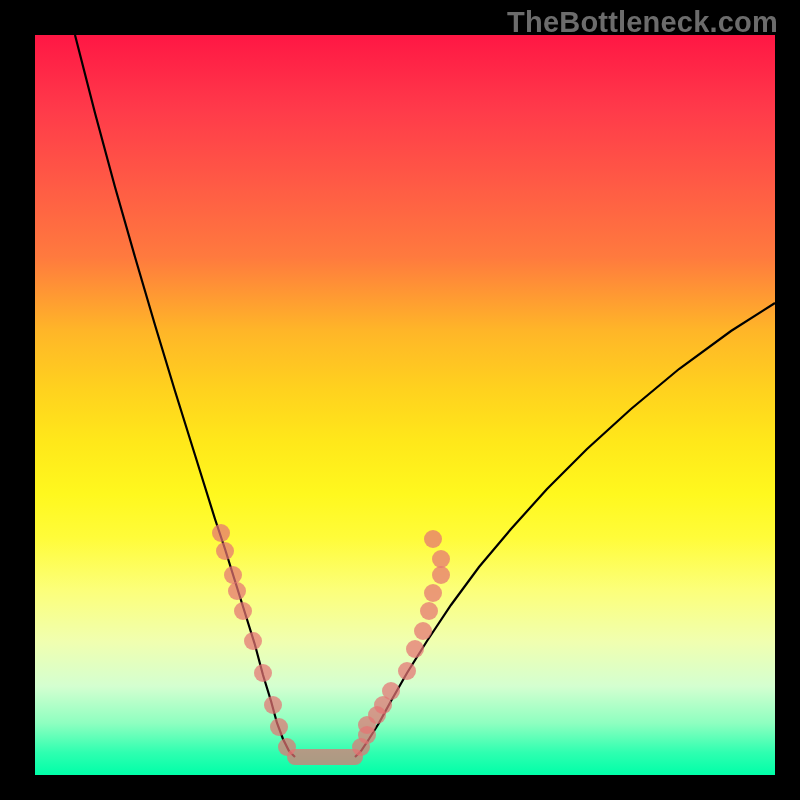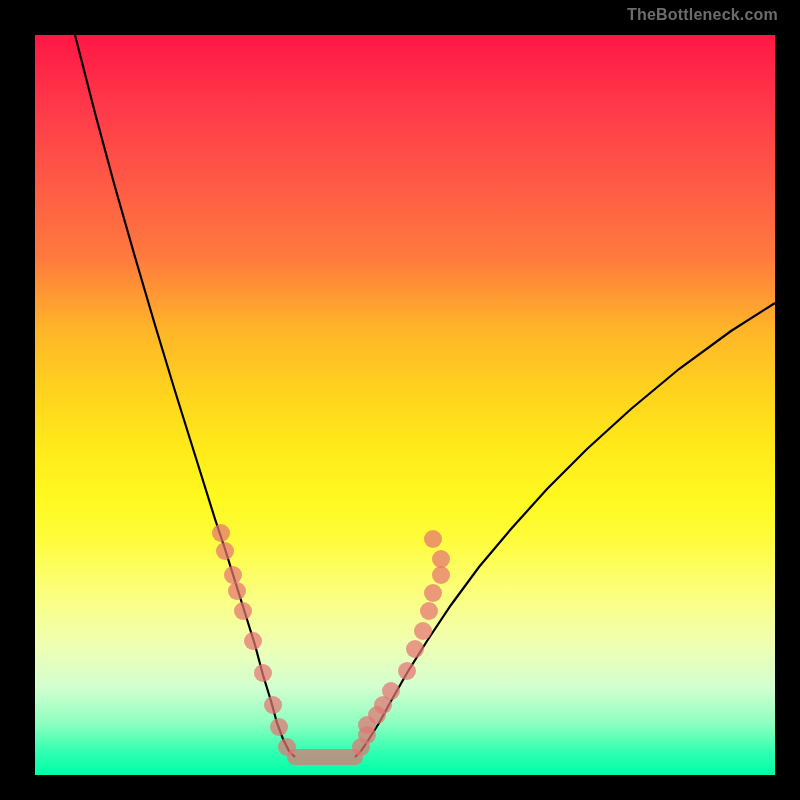--- a/index.html
+++ b/index.html
@@ -29,21 +29,21 @@
       #f0ffb0 82%,
       #d4ffd0 88%,
       #8effc0 93%,
       #2effb0 97%,
       #00ffa8 100%);
   }
   .watermark {
     position: absolute;
     right: 22px; top: 6px;
     font-family: Arial, Helvetica, sans-serif;
-    font-size: 16px;
+    font-size: 29px;
     font-weight: 600;
     color: #6c6c6c;
     letter-spacing: 0.2px;
   }
   svg.curve {
     position: absolute;
     left: 35px; top: 35px;
     width: 740px; height: 740px;
     overflow: visible;
   }

